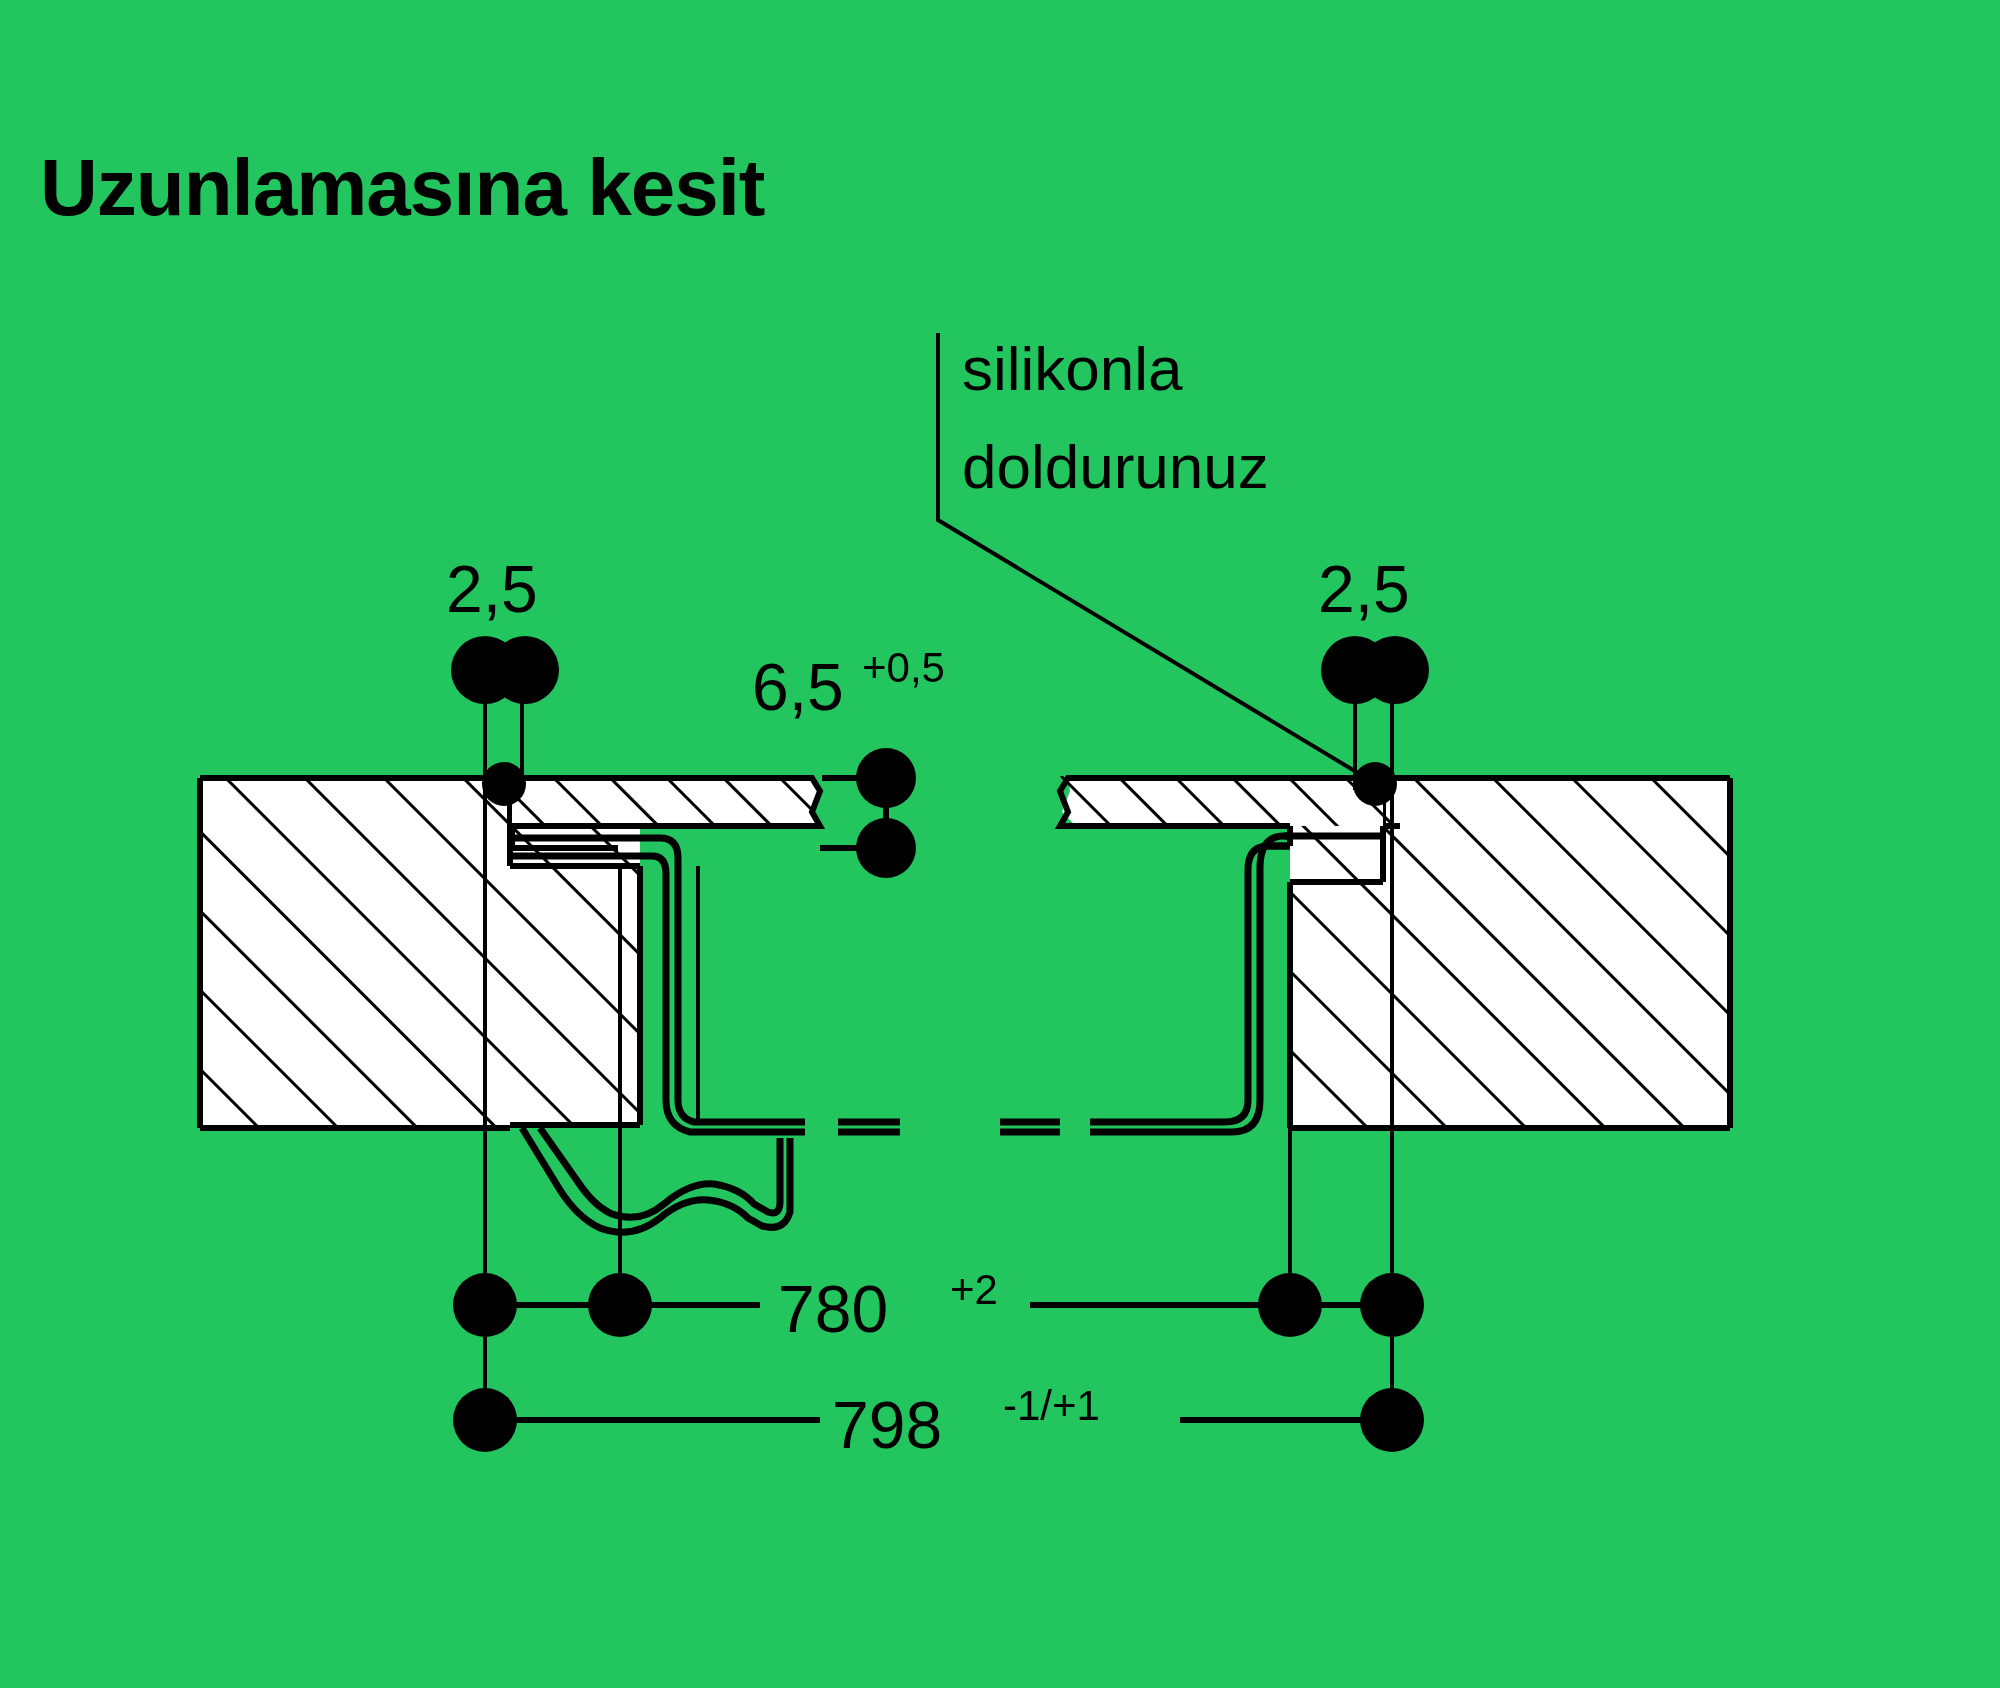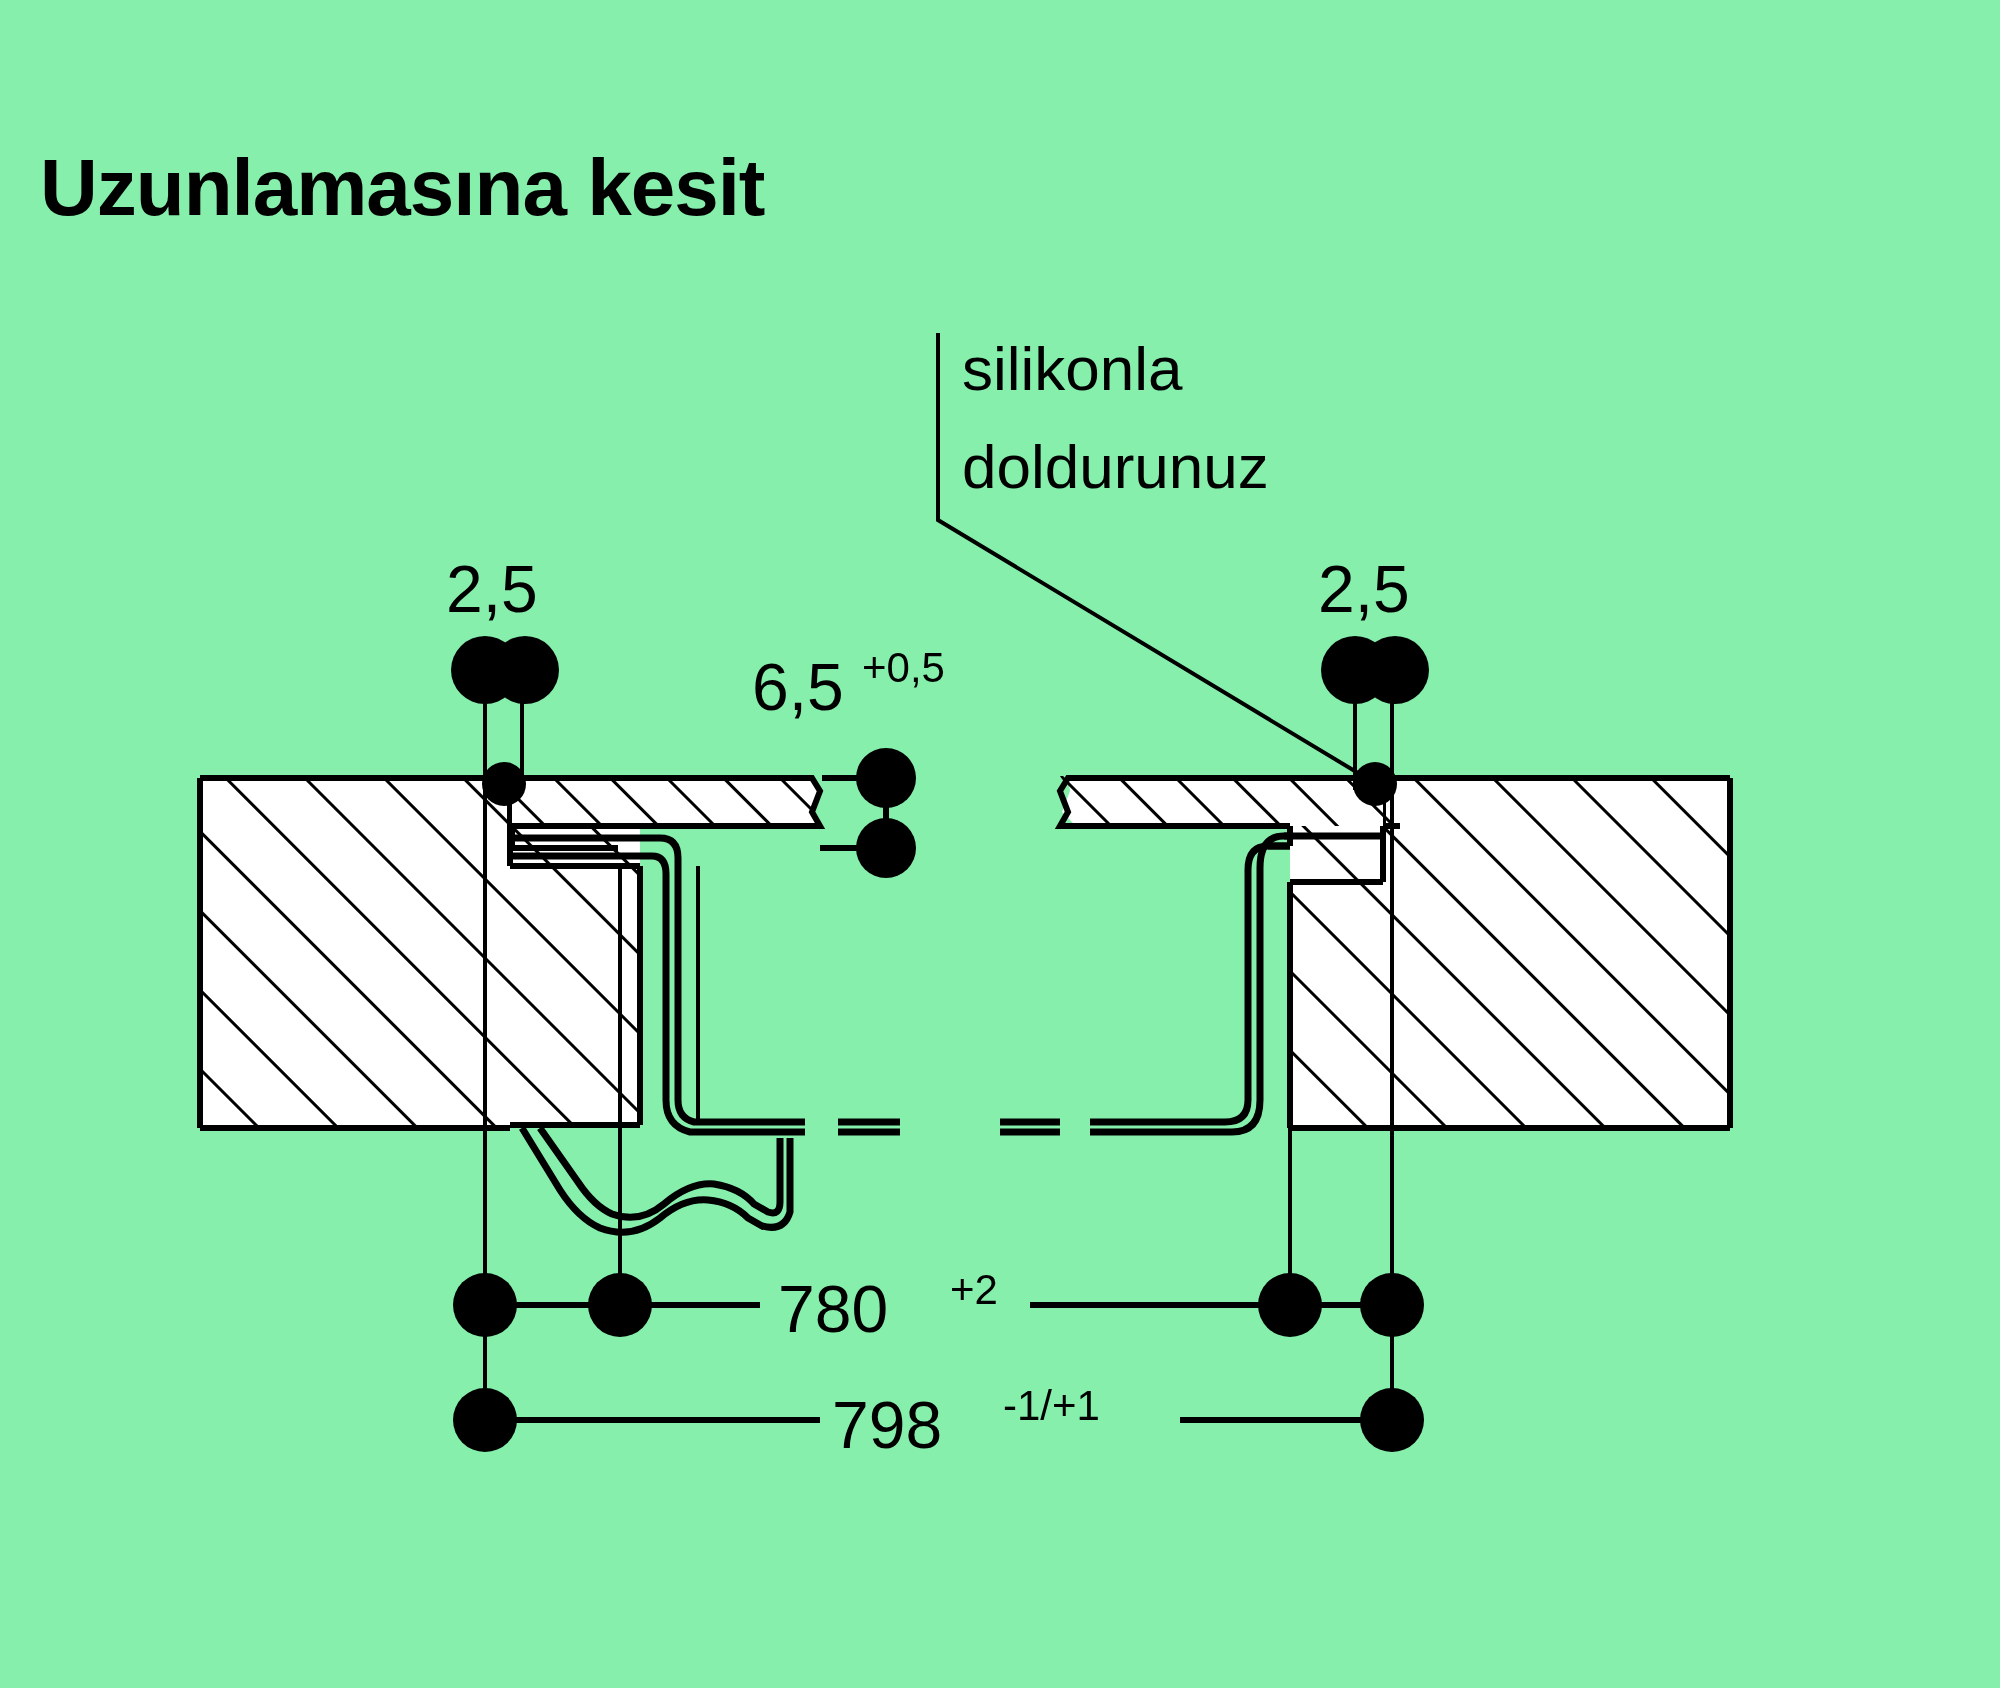--- a/index.html
+++ b/index.html
@@ -11,21 +11,21 @@
     width: 2000px;
     height: 1688px;
     font-family: "Liberation Sans", sans-serif;
     color: #000000;
     overflow: hidden;
   }
   #sheet {
     position: relative;
     width: 2000px;
     height: 1688px;
-    background: #86efac;
+    background: #22c55e;
   }
   #diagram-title {
     position: absolute;
     left: 40px;
     top: 148px;
     font-size: 80px;
     font-weight: bold;
     letter-spacing: -1px;
     line-height: 1;
     white-space: nowrap;

